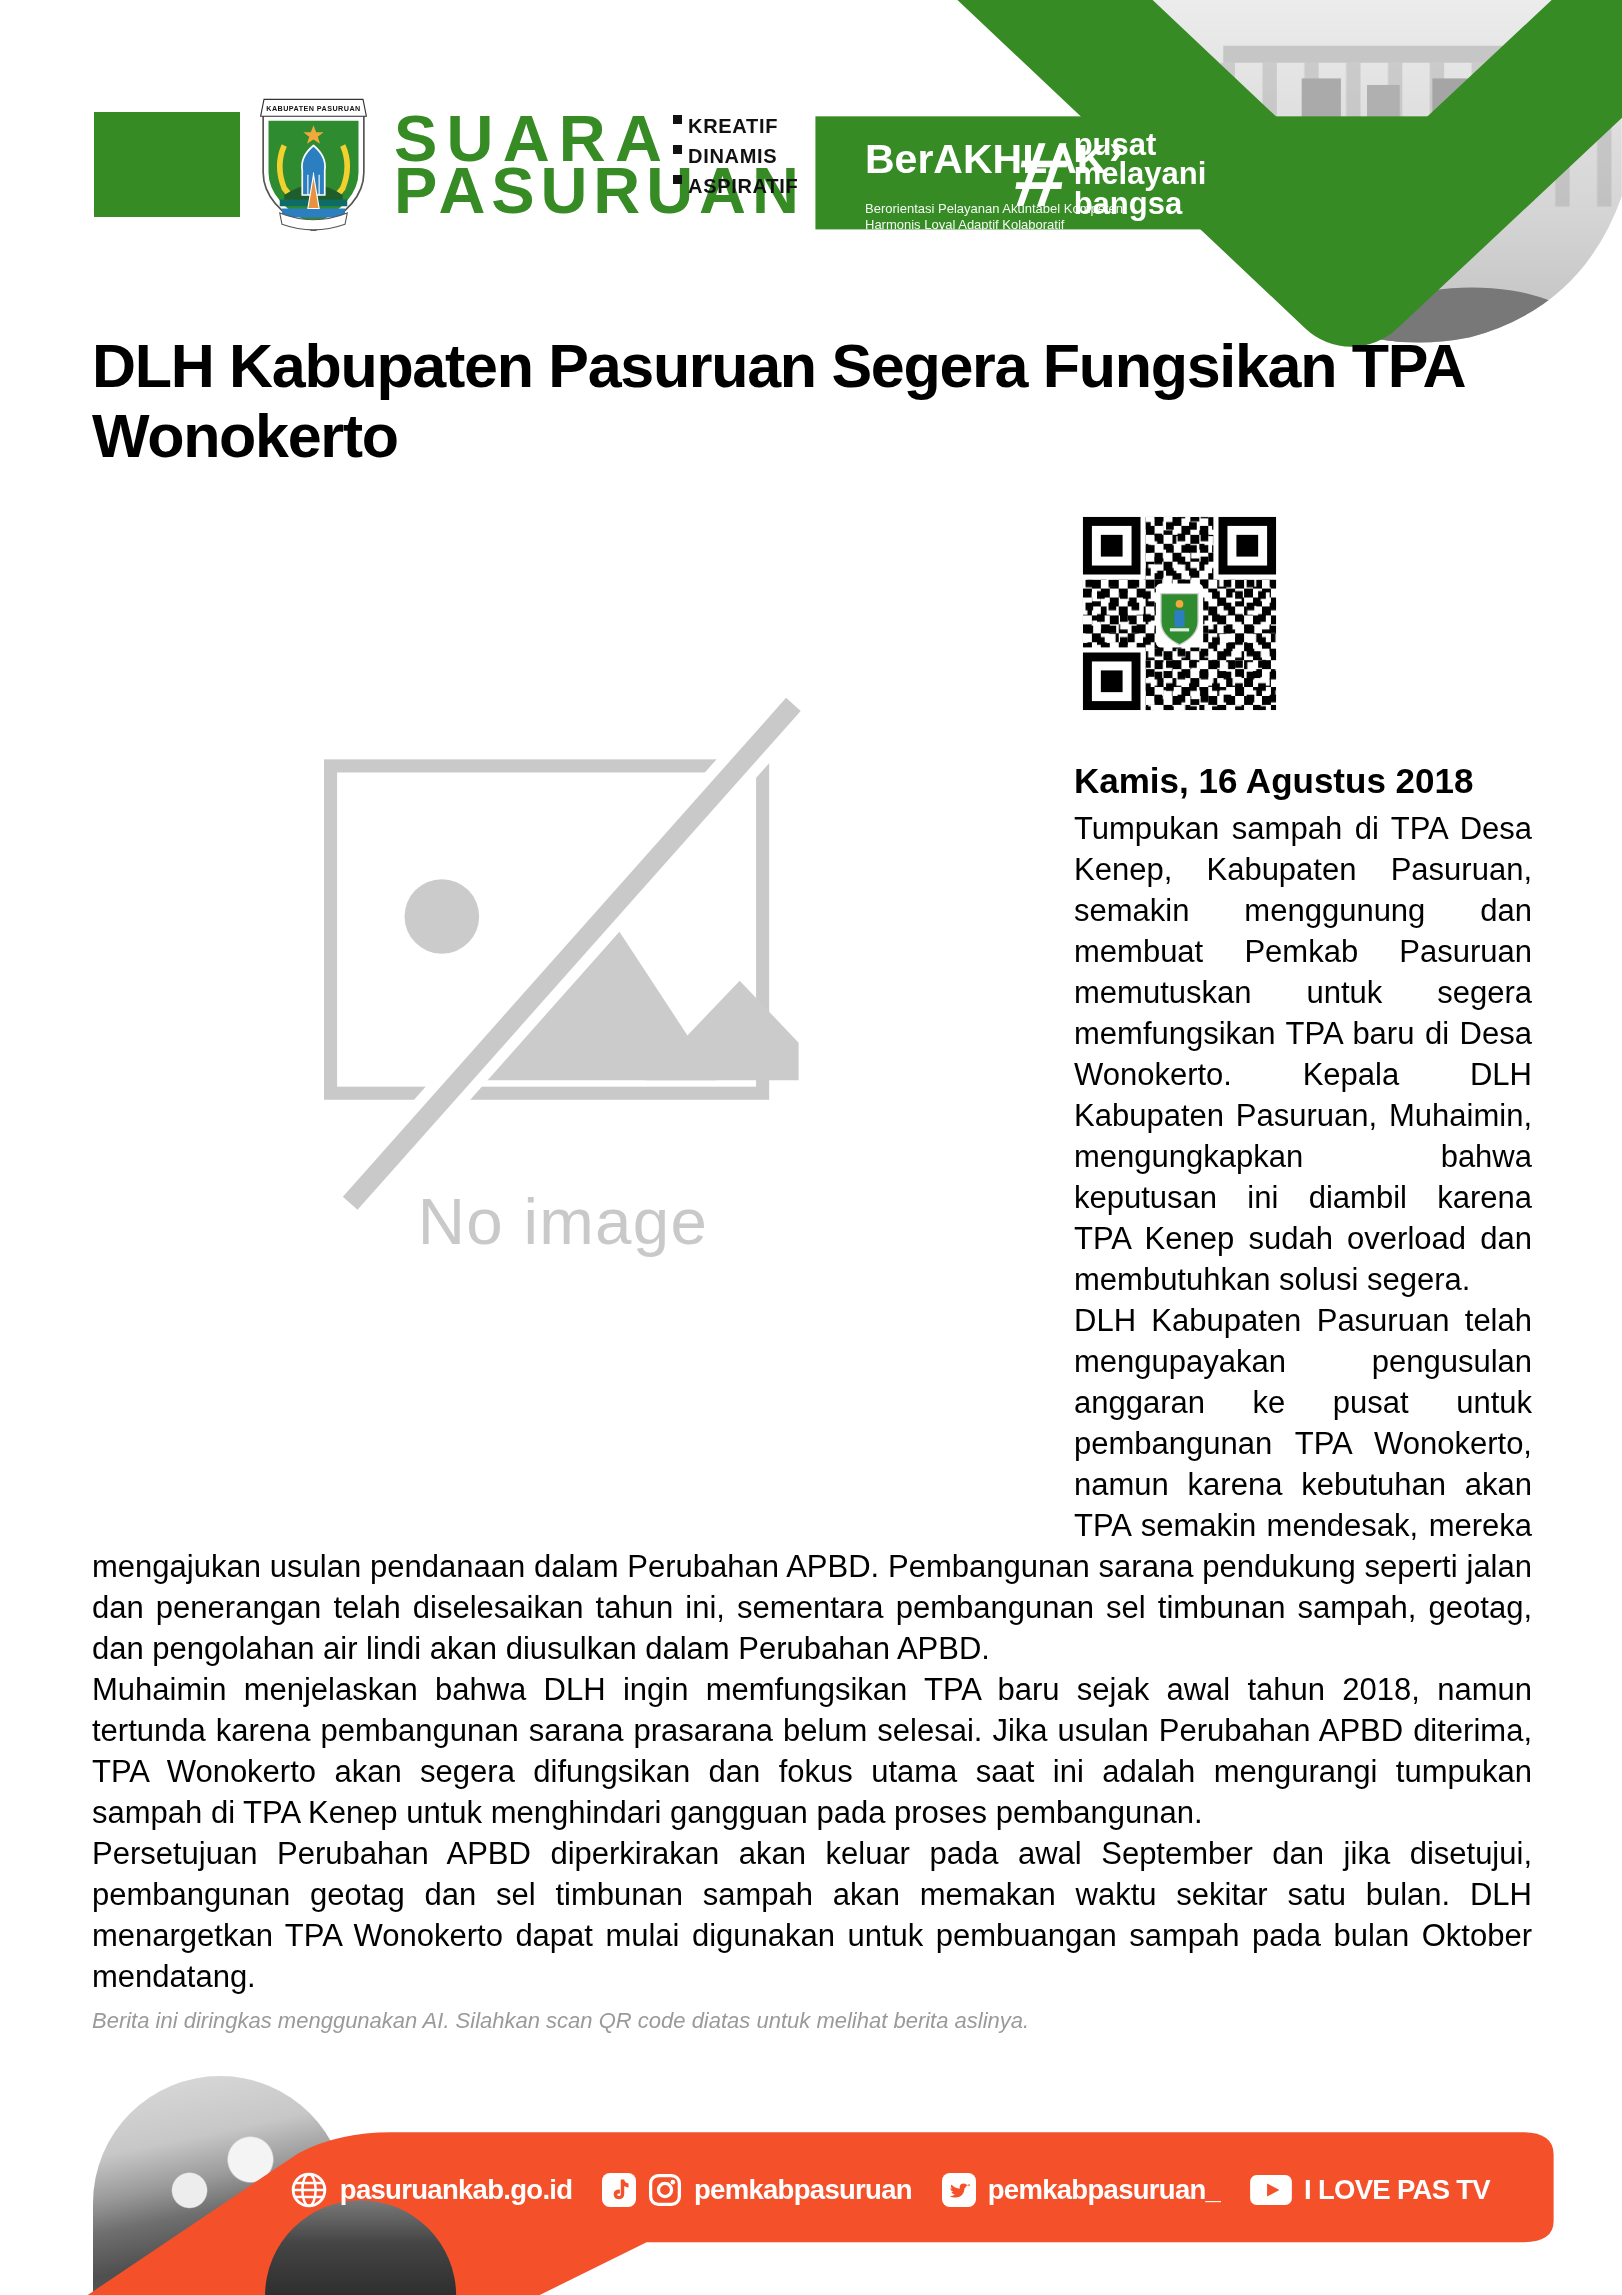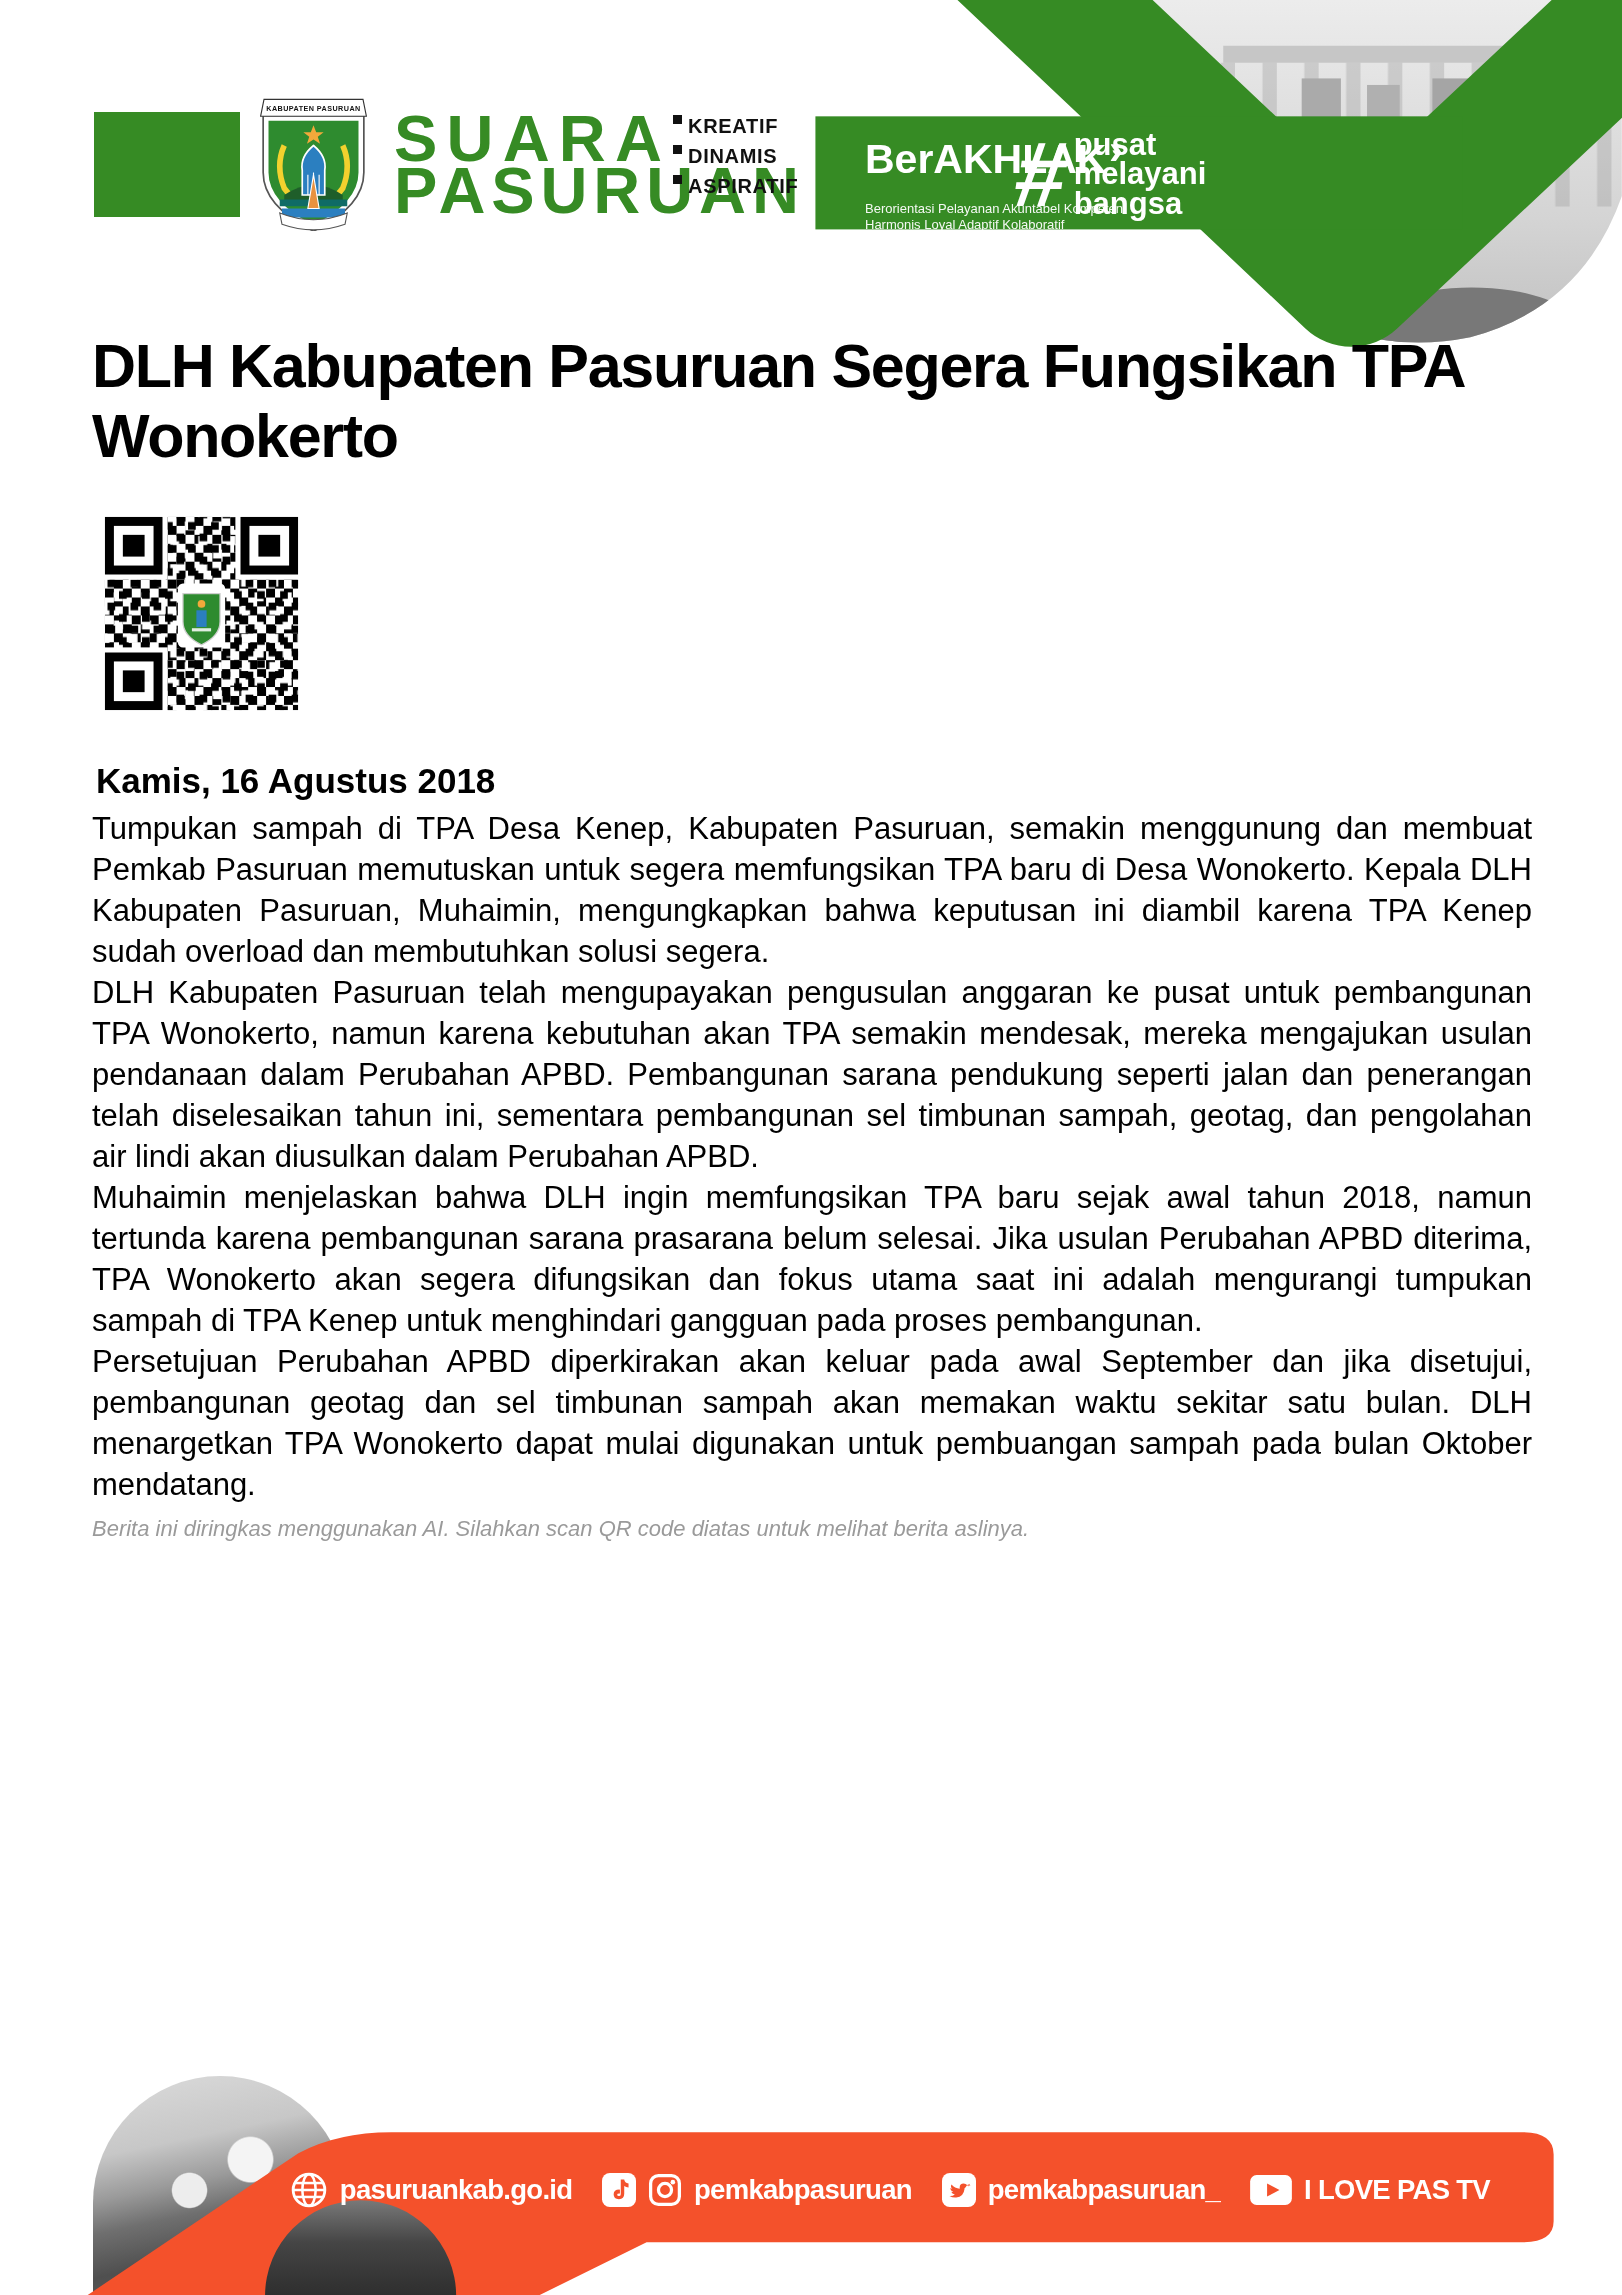--- a/index.html
+++ b/index.html
@@ -153,20 +153,33 @@
         <div>bangsa</div>
       </div>
     </div>
   </div>
 
   <div class="article">
     <h1 class="page-title">DLH Kabupaten Pasuruan Segera Fungsikan TPA Wonokerto</h1>
 
     <div class="article-body">
 
+      <div class="float-spacer">
+        <svg class="no-image-wrap" viewBox="0 0 860 950" style="font-size:48px">
+          <rect x="65" y="122" width="660" height="500" fill="none" stroke="#C9C9C9" stroke-width="20"></rect>
+          <circle cx="235" cy="352" r="57" fill="#CBCBCB"></circle>
+          <g>
+            <polygon points="255,602 470,320 655,602" fill="#CBCBCB"></polygon>
+            <polygon points="545,602 690,450 780,545 780,602" fill="#CBCBCB"></polygon>
+          </g>
+          <line x1="95" y1="790" x2="772" y2="28" stroke="#ffffff" stroke-width="64"></line>
+          <line x1="95" y1="790" x2="772" y2="28" stroke="#C9C9C9" stroke-width="30"></line>
+          <text x="420" y="852" font-size="100" fill="#C9C9C9" text-anchor="middle" letter-spacing="2">No image</text>
+        </svg>
+      </div>
 
       <svg class="qr" viewBox="0 0 330 330">
         <defs>
           <pattern id="qa" width="28" height="28" patternUnits="userSpaceOnUse">
             <rect x="0" y="0" width="14" height="14" fill="#000"></rect>
             <rect x="14" y="14" width="14" height="14" fill="#000"></rect>
           </pattern>
           <pattern id="qb" width="44" height="44" patternUnits="userSpaceOnUse">
             <rect x="7" y="21" width="14" height="14" fill="#fff"></rect>
             <rect x="28" y="0" width="14" height="14" fill="#fff"></rect>

